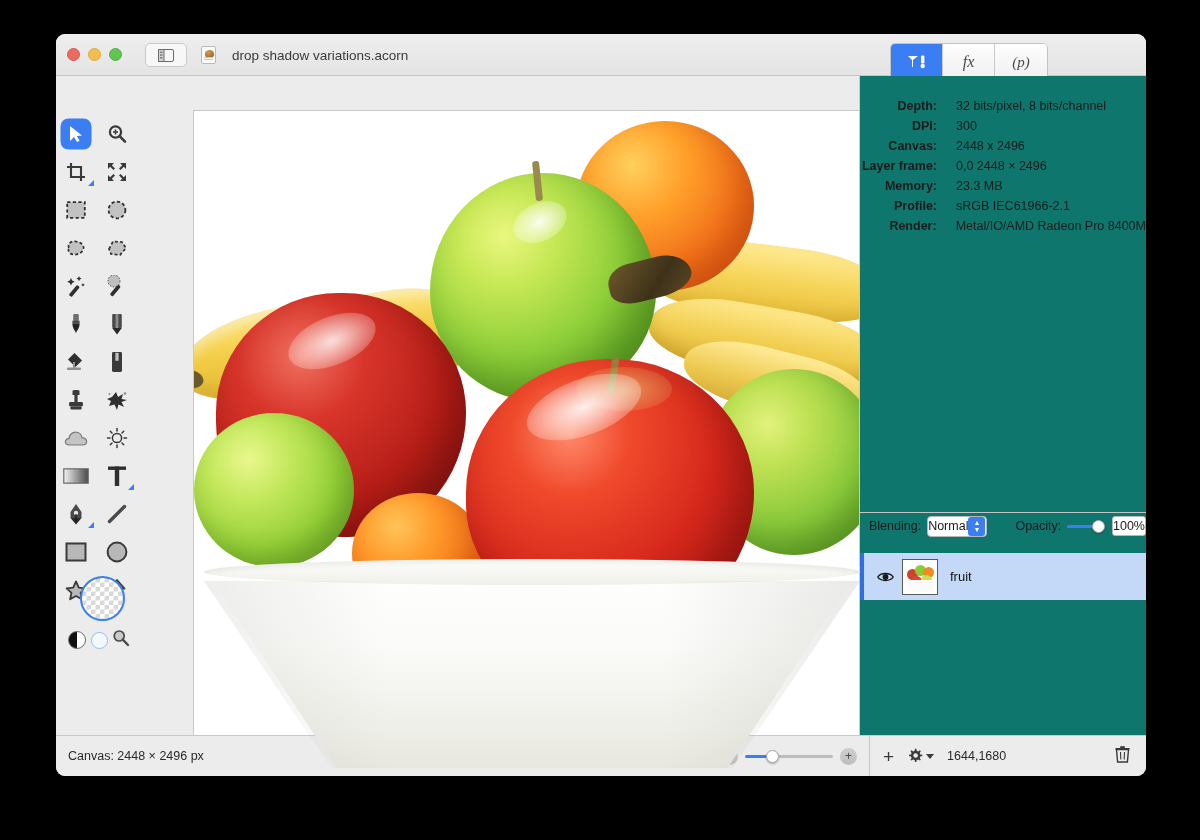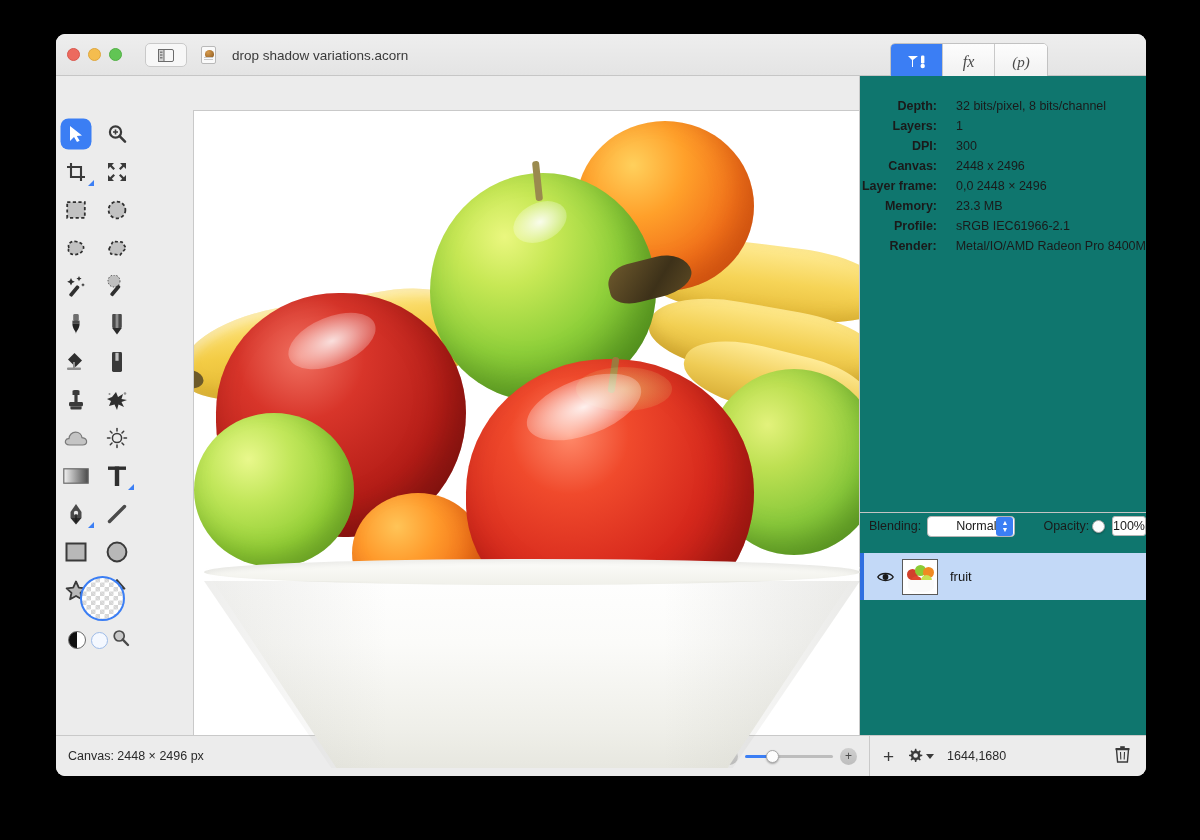--- a/index.html
+++ b/index.html
@@ -341,21 +341,21 @@
   .select-box {
     margin-left: 6px;
     width: 93px; height: 21px;
     background: #fff;
     border: 1px solid #b5b5b5;
     border-radius: 4px;
     display: flex; align-items: center;
     position: relative;
     font-size: 12.5px;
   }
-  .select-label { flex: 1; text-align: center; padding-left: 28px; }
+  .select-label { flex: 1; text-align: center; }
   .stepper {
     width: 17px; height: 19px;
     background: #3b7ef4;
     border-radius: 3px;
     margin-right: 1px;
     display: flex; flex-direction: column;
     align-items: center; justify-content: center;
     color: #fff; font-size: 7px; line-height: 7px;
   }
   .opacity-label { margin-left: 28px; }
@@ -744,24 +744,20 @@
   </div>
 
   <div class="right-panel">
 
     <div class="info-list">
       <div class="info-row">
         <span class="info-label">Depth:</span>
         <span class="info-value">32 bits/pixel, 8 bits/channel</span>
       </div>
       <div class="info-row">
-        <span class="info-label">Layers:</span>
-        <span class="info-value">1</span>
-      </div>
-      <div class="info-row">
         <span class="info-label">DPI:</span>
         <span class="info-value">300</span>
       </div>
       <div class="info-row">
         <span class="info-label">Canvas:</span>
         <span class="info-value">2448 x 2496</span>
       </div>
       <div class="info-row">
         <span class="info-label">Layer frame:</span>
         <span class="info-value">0,0 2448 × 2496</span>

